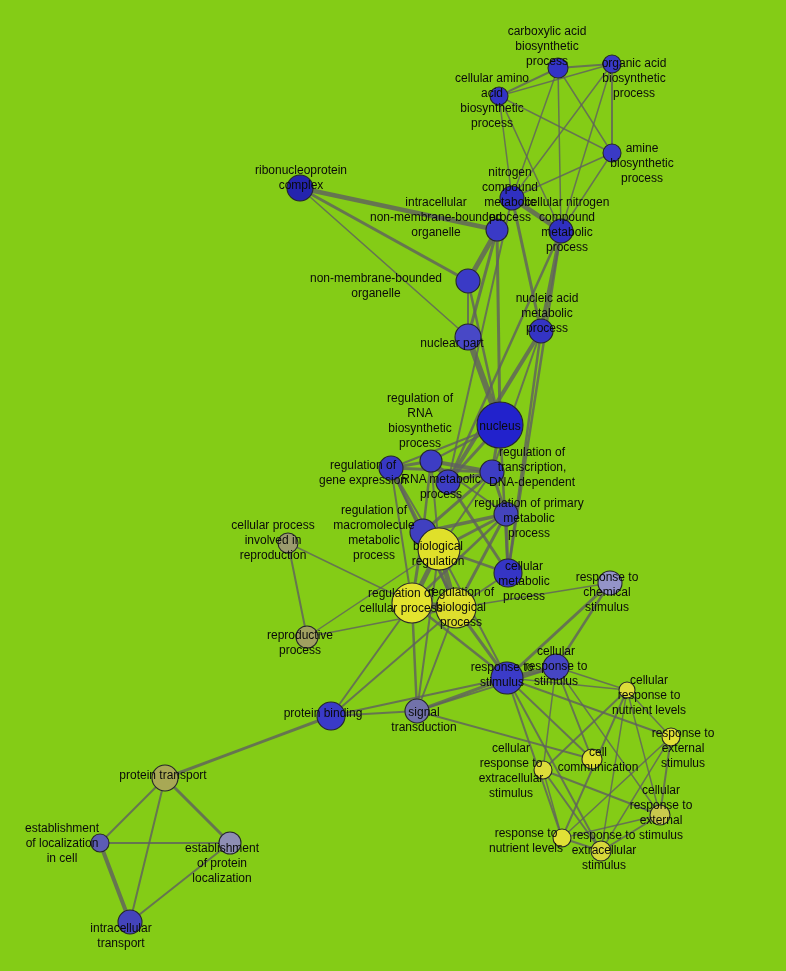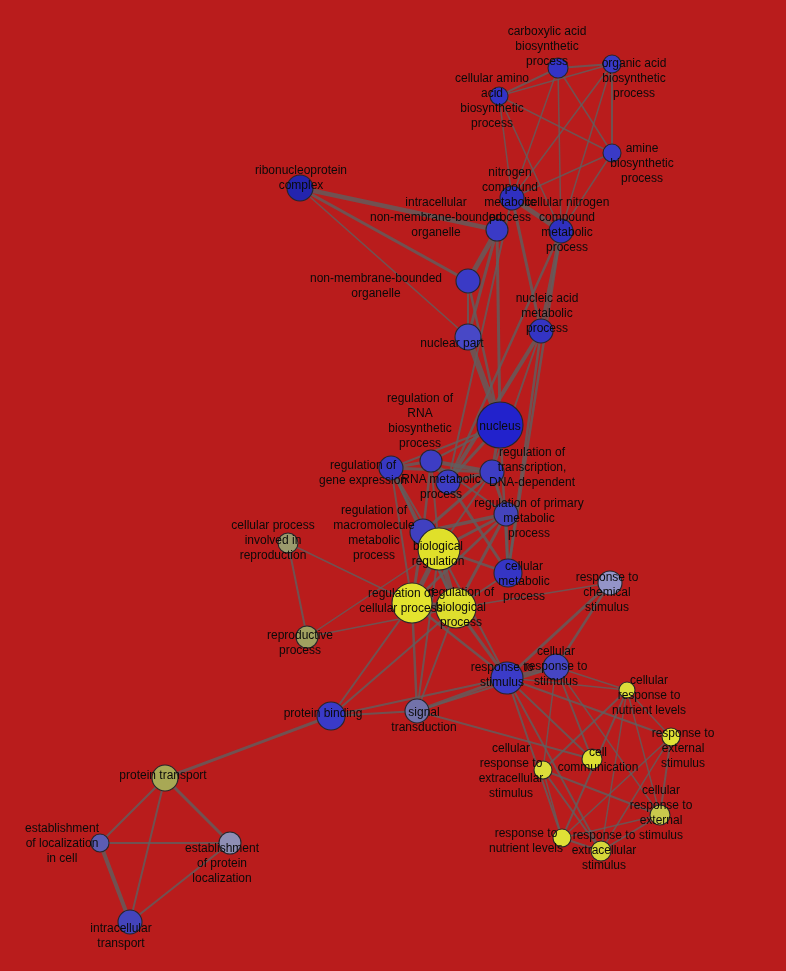--- a/index.html
+++ b/index.html
@@ -5,21 +5,21 @@
   html, body {
     margin: 0;
     padding: 0;
     background: #ffffff;
     font-family: "Liberation Sans", sans-serif;
   }
   .canvas {
     position: relative;
     width: 786px;
     height: 971px;
-    background: #b91c1c;
+    background: #84cc16;
     overflow: hidden;
   }
   svg.graph {
     display: block;
     width: 786px;
     height: 971px;
   }
   svg.graph line.edge {
     stroke: #5f5f5f;
     stroke-opacity: 0.8;

